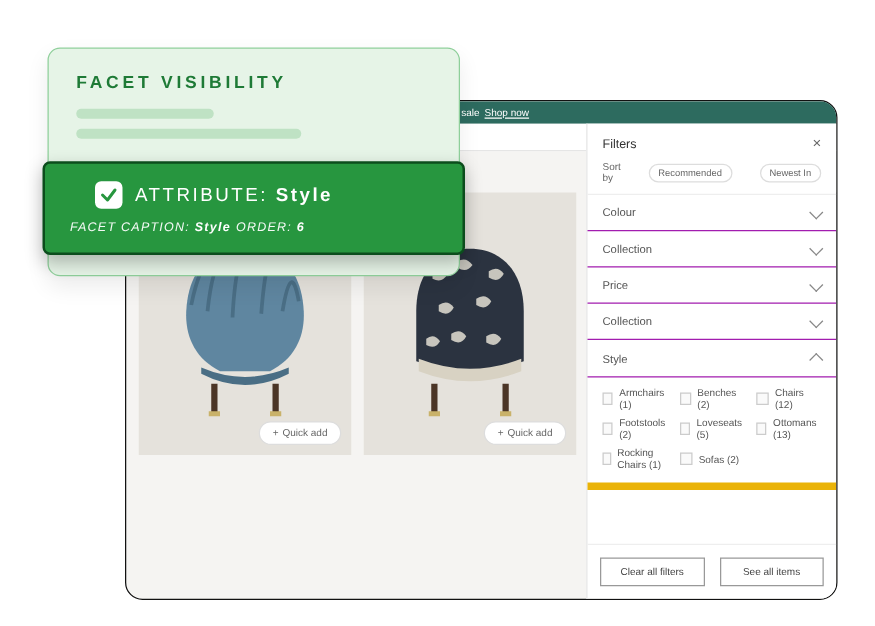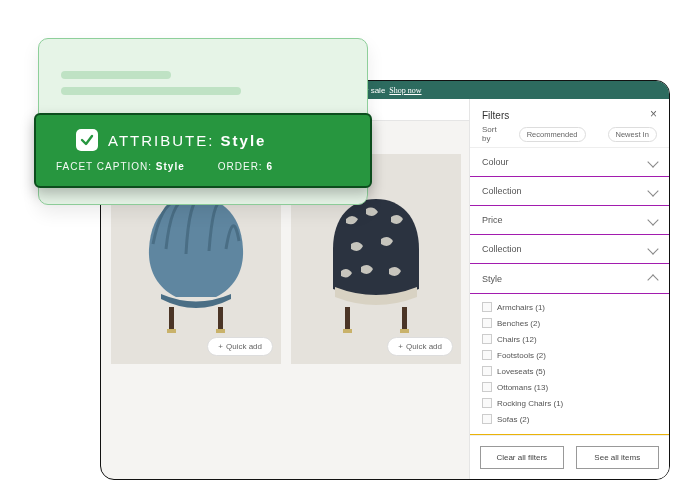--- a/index.html
+++ b/index.html
@@ -25,21 +25,21 @@
     overflow: hidden;
   }
   .topbanner {
     height: 18px;
     background: #2d6b5f;
     color: #fff;
     font-size: 8px;
     display: flex; align-items: center; justify-content: center;
     gap: 4px;
   }
-  .topbanner .shop { text-decoration: underline; font-family: Liberation Serif, serif; }
+  .topbanner .shop { text-decoration: underline; }
   .navbar {
     height: 22px;
     background: #fff;
     border-bottom: 1px solid #e5e5e5;
     display: flex; align-items: center;
     padding: 0 8px;
     gap: 14px;
     font-size: 9px;
     color: #444;
     overflow: hidden;
@@ -134,24 +134,24 @@
     padding: 9px 12px;
     border-bottom: 1px solid #a21caf;
     font-size: 9px;
     color: #555;
   }
   .chev { width: 8px; height: 8px; border-right: 1px solid #888; border-bottom: 1px solid #888; transform: rotate(45deg); }
   .chev.up { transform: rotate(-135deg); margin-top:3px; }
 
   .style-opts {
     display: grid;
-    grid-template-columns: 1fr;
+    grid-template-columns: 1fr 1fr 1fr;
     gap: 6px 10px;
     padding: 8px 12px 10px;
-    border-bottom: 1px solid #eab308;
+    border-bottom: 6px solid #eab308;
   }
   .opt { display: flex; align-items: center; gap: 5px; font-size: 8px; color: #555; }
   .cb { width: 10px; height: 10px; border: 1px solid #ccc; background: #fafafa; }
 
   .drawer-foot {
     margin-top: auto;
     display: flex; gap: 12px;
     padding: 10px;
     border-top: 1px solid #eee;
   }
@@ -213,23 +213,24 @@
     color: #27963f;
   }
   .ov-attr {
     letter-spacing: 2px;
     font-size: 15px;
   }
   .ov-attr .thin { font-weight: 400; }
   .ov-attr .bold { font-weight: 700; }
   .ov-line2 {
     margin-top: 10px;
-    display: flex; gap: 33px;
+    display: flex; gap: 4px;
     font-size: 10px;
     letter-spacing: 1px;
+    font-style: italic;
   }
   .ov-line2 .lab { opacity: 0.95; }
   .ov-line2 .val { font-weight: 700; }
 
   .ov-footpad { height: 16px; }
 </style>
 </head>
 <body>
 
 <div class="browser">
@@ -386,20 +387,21 @@
 
     <div class="drawer-foot">
       <div class="dbtn">Clear all filters</div>
       <div class="dbtn">See all items</div>
     </div>
   </div>
 </div>
 
 <div class="overlay">
   <div class="ov-head">
+    <div class="ov-title">FACET VISIBILITY</div>
     <div class="ov-bars">
       <div class="bar b1"></div>
       <div class="bar b2"></div>
     </div>
   </div>
 
   <div class="ov-selected">
     <div class="ov-line1">
       <div class="ov-check">
         <svg width="14" height="14" viewBox="0 0 14 14">

